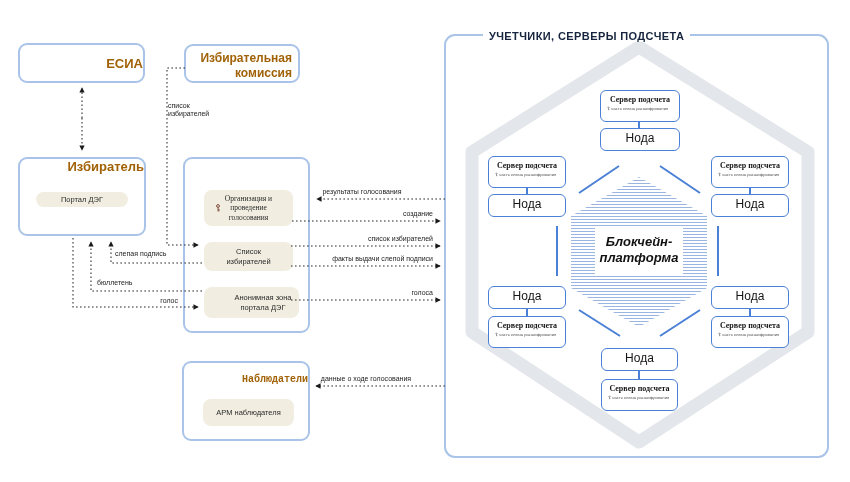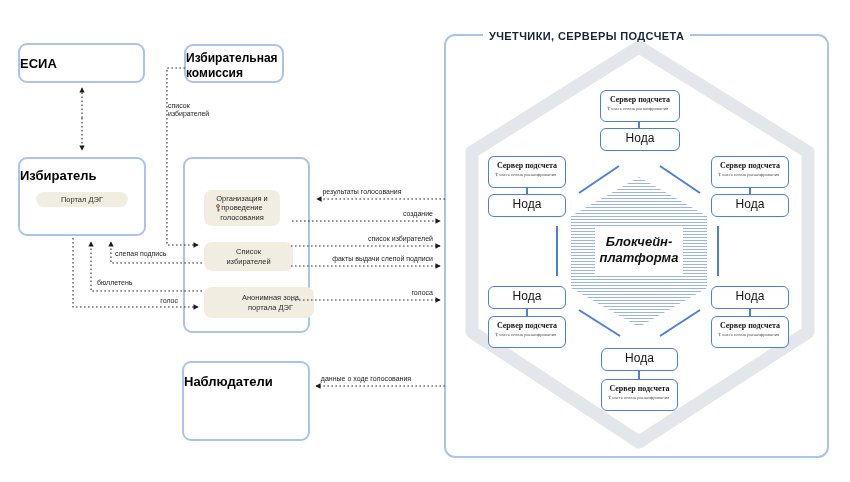--- a/index.html
+++ b/index.html
@@ -1,21 +1,21 @@
 <!DOCTYPE html>
 <html><head>
 <meta charset="utf-8">
 <style>
   html,body{margin:0;padding:0;background:#fff;}
   .canvas{position:relative;width:850px;height:482px;background:#fff;overflow:hidden;
           font-family:"Liberation Sans", sans-serif;}
   .abs{position:absolute;box-sizing:border-box;}
   
   .obox{background:#fff;border:2px solid #a9c4e8;border-radius:9px;}
-  .ttl{font-weight:bold;color:#000000;text-align:left;}
+  .ttl{font-weight:bold;color:#a16207;text-align:right;}
   
   .chip{background:#f1eee1;border-radius:8px;color:#2a2a2a;display:flex;align-items:center;
         justify-content:center;text-align:center;font-size:7.5px;line-height:1.22;}
   .chip .inner{max-width:62px;}
   
   .nbox{background:#fff;border:1.6px solid #4a80d6;border-radius:6px;text-align:center;color:#151515;}
   .node-lbl{font-size:12px;line-height:19px;}
   .srv-title{font-size:8px;font-weight:600;margin-top:4px;font-family:Liberation Serif, serif;}
   .srv-note{display:flex;align-items:center;gap:2px;margin:1px 0 0 6px;font-size:7px;color:#555;
             white-space:nowrap;transform:scale(0.6);transform-origin:0 50%;width:160%;text-align:left;}
@@ -40,48 +40,51 @@
 </head>
 <body>
 
 <div class="canvas">
 
   <div class="abs obox" style="left:18px;top:43px;width:127px;height:40px;">
     <div class="ttl" style="font-size:13px;margin-top:11px;">ЕСИА</div>
   </div>
 
   <div class="abs obox" style="left:18px;top:157px;width:128px;height:79px;">
-    <div class="ttl" style="font-size:13px;margin-top:9px;">Избиратель</div>
+    <div class="ttl" style="font-size:13px;">Избиратель</div>
     <div class="chip abs" style="left:16px;top:33px;width:92px;height:15px;">
       <span class="inner" style="max-width:80px;">Портал ДЭГ</span>
     </div>
   </div>
 
-  <div class="abs obox" style="left:184px;top:44px;width:100px;height:39px;">
+  <div class="abs obox" style="left:184px;top:44px;width:116px;height:39px;">
     <div class="ttl" style="font-size:12px;margin:5px auto 0;width:100px;line-height:1.25;">Избирательная комиссия</div>
   </div>
 
   <div class="abs obox" style="left:183px;top:157px;width:127px;height:176px;">
-    <div class="chip abs" style="left:19px;top:31px;width:76px;height:36px;">
+    <div class="chip abs" style="left:19px;top:31px;width:89px;height:36px;font-family:Liberation Serif, serif;">
       <svg class="abs" style="left:11px;top:14px;" width="6" height="8" viewBox="0 0 6 8">
         <circle cx="3" cy="2" r="1.4" fill="none" stroke="#7d4a3a" stroke-width="1"></circle>
         <path d="M3 3.4 V7.4 M3 5.4 h1.6 M3 6.8 h1.6" stroke="#7d4a3a" stroke-width="0.9" fill="none"></path>
       </svg>
       <span class="inner" style="max-width:56px;">Организация и проведение голосования</span>
     </div>
     <div class="chip abs" style="left:19px;top:83px;width:89px;height:29px;">
       <span class="inner" style="max-width:52px;">Список избирателей</span>
     </div>
-    <div class="chip abs" style="left:19px;top:128px;width:110px;height:31px;padding-left:23px;">
+    <div class="chip abs" style="left:19px;top:128px;width:95px;height:31px;padding-left:23px;">
       <span class="inner">Анонимная зона портала ДЭГ</span>
     </div>
   </div>
 
   <div class="abs obox" style="left:182px;top:361px;width:128px;height:80px;">
-    <div class="ttl" style="font-size:13px;margin-top:11px;">Наблюдатели</div>
+    <div class="ttl" style="font-size:10px;margin-top:11px;font-family:Liberation Mono, monospace;">Наблюдатели</div>
+    <div class="chip abs" style="left:19px;top:36px;width:91px;height:27px;">
+      <span class="inner" style="max-width:80px;">АРМ наблюдателя</span>
+    </div>
   </div>
 
   <div class="abs container" style="left:444px;top:34px;width:385px;height:424px;">
     <div class="legend">УЧЕТЧИКИ, СЕРВЕРЫ ПОДСЧЕТА</div>
 
     <svg class="abs" style="left:0;top:0;" width="385" height="424">
       <polygon points="193,11 362,116 362,296 193,406 26,296 26,116" fill="none" stroke="#e3e6ea" stroke-width="13" stroke-linejoin="round"></polygon>
     </svg>
 
     <div class="stripes"></div>

